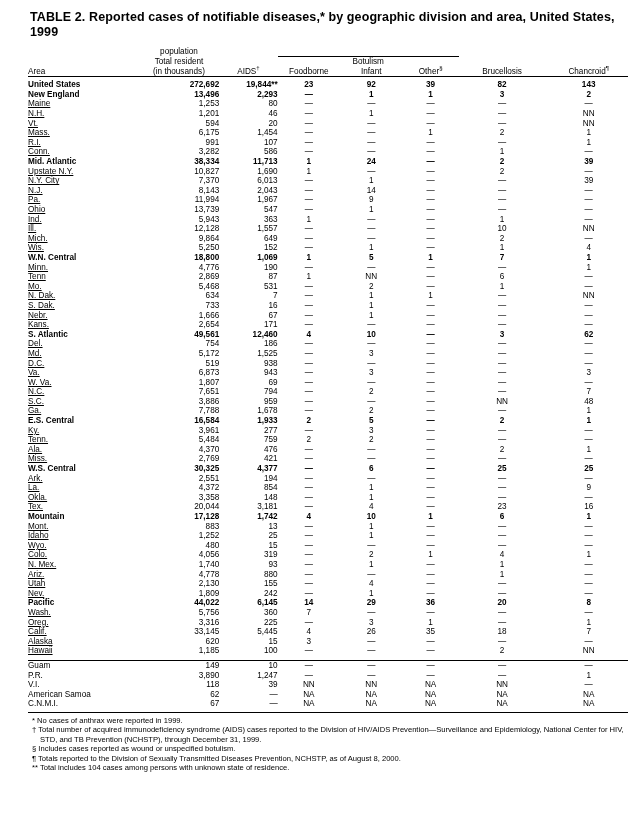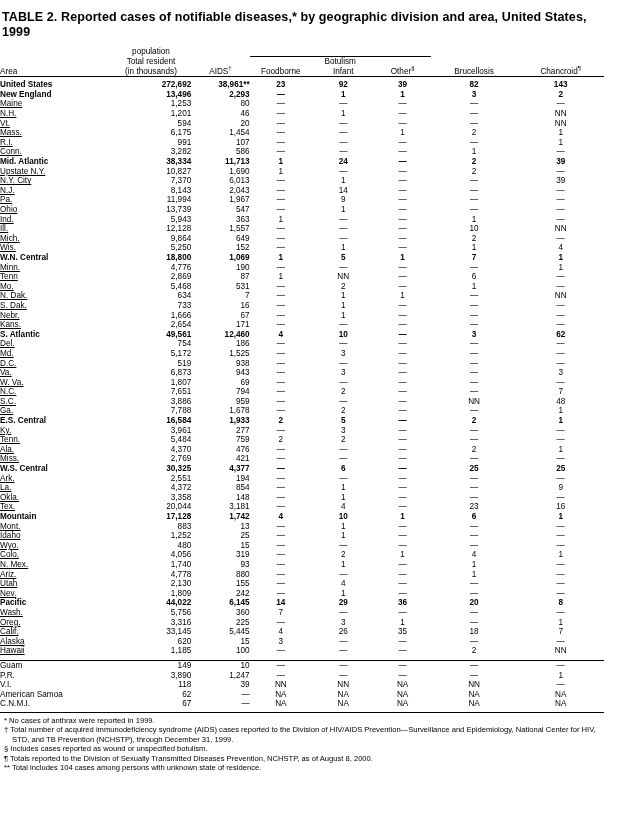--- a/index.html
+++ b/index.html
@@ -11,21 +11,21 @@
     width: 628px;
     height: 828px;
     font-family: "Liberation Sans", sans-serif;
     color: #000000;
     -webkit-font-smoothing: none;
   }
   .page {
     width: 628px;
     height: 828px;
     box-sizing: border-box;
-    padding: 10px 12px 4px 0;
+    padding: 10px 12px 4px 28px;
     position: relative;
   }
   .title {
     font-size: 12.5px;
     font-weight: bold;
     line-height: 14.5px;
     letter-spacing: 0.1px;
     margin: 0 0 8px 2px;
   }
   table.main {
@@ -154,21 +154,21 @@
         <td class="col-head"><span>Chancroid</span><span class="sup">¶</span></td>
       </tr>
     </thead>
     <tbody id="tbody-main">
         <tr>
           <td colspan="8" class="rule-top" style="font-size: 0px; line-height: 0; height: 3px;"></td>
         </tr>
         <tr class="data">
           <td class="area bold">United States</td>
           <td class="num bold">272,692</td>
-          <td class="num bold">38,961**</td>
+          <td class="num bold">19,844**</td>
           <td class="num c bold">23</td>
           <td class="num c bold">92</td>
           <td class="num c bold">39</td>
           <td class="num c bold">82</td>
           <td class="num c bold">143</td>
         </tr>
         <tr class="data">
           <td class="area bold">New England</td>
           <td class="num bold">13,496</td>
           <td class="num bold">2,293</td>

